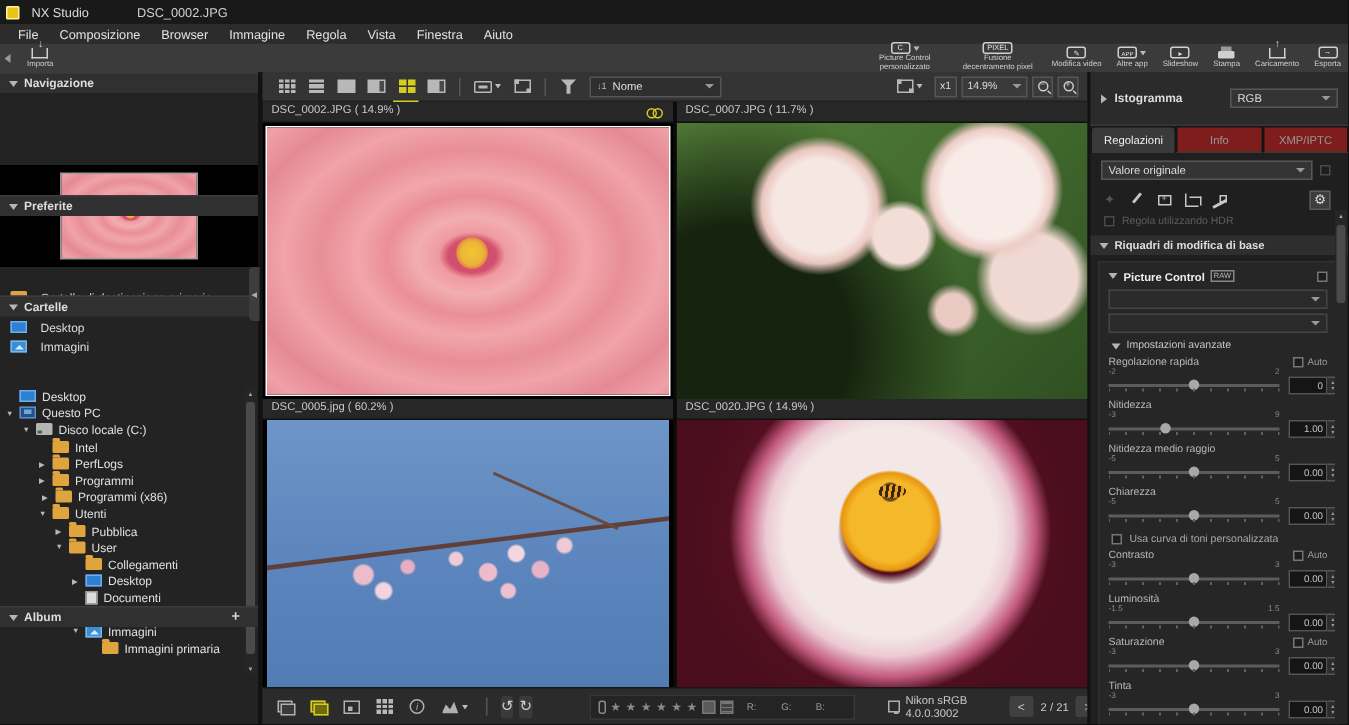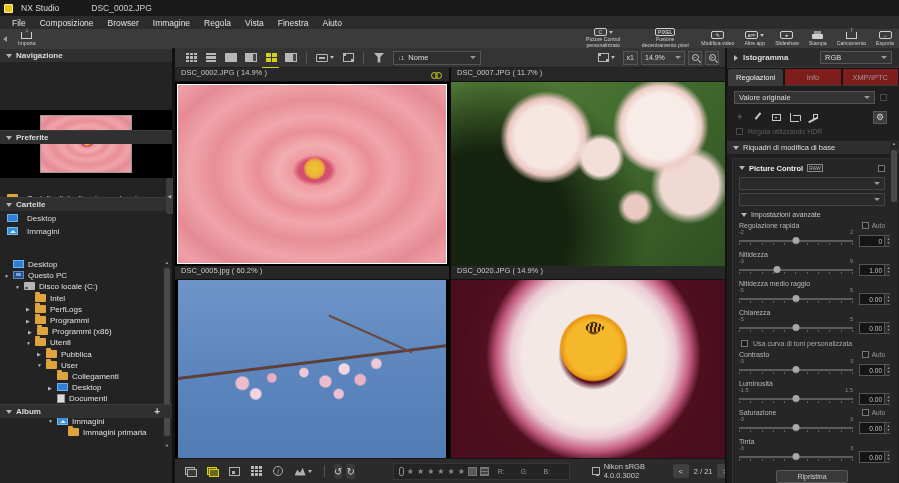--- a/index.html
+++ b/index.html
@@ -162,21 +162,21 @@
   .rgbl{color:#9a9a9a;font-size:6.5px;width:20px}
   #csgroup{margin-left:18px;display:flex;align-items:center;gap:4px}
   .monitor{width:10px;height:8px;border:1px solid #b0b0b0;position:relative}
   .monitor::after{content:"";position:absolute;left:3px;bottom:-2px;width:3px;height:2px;background:#b0b0b0}
   .cstext{color:#c9c9c9;font-size:7.5px}
   .navb{width:22px;height:14px;background:#404040;border-radius:2px;color:#ccc;font-size:8px;display:flex;align-items:center;justify-content:center}
   .postext{color:#ccc;font-size:7.5px;width:28px;text-align:center}
 
   
   #rpanel{left:725px;top:48px;width:174px;height:435px;background:#1f1f1f;border-left:2px solid #121212}
-  #histhead{height:20px;background:#2b2b2b;border-bottom:1px solid #383838;display:flex;align-items:center;padding:0 7px;gap:5px}
+  #histhead{height:36px;background:#2b2b2b;border-bottom:1px solid #383838;display:flex;align-items:center;padding:0 7px;gap:5px}
   #histhead .t{font-size:8px;font-weight:bold;color:#ddd}
   .dd{height:13px;background:#343434;border:1px solid #565656;display:flex;align-items:center;justify-content:space-between;padding:0 4px;font-size:7.5px;color:#ddd}
   .dd.dis{background:#2a2a2a;color:#888;border-color:#444}
   .chev{width:0;height:0;border-left:3px solid transparent;border-right:3px solid transparent;border-top:3.5px solid #999}
   #rtabs{display:flex;height:18px}
   .rtab{flex:1;display:flex;align-items:center;justify-content:center;font-size:7.5px;background:#7f1d1d;color:#999;border:1px solid #141414;border-bottom:1px solid #3a3a3a}
   .rtab.active{background:#3a3a3a;color:#f0f0f0;border-bottom:none;border-radius:3px 3px 0 0}
   #rcontent{position:relative;padding:5px 12px 0 7px}
   .cb{width:7px;height:7px;border:1px solid #777;background:#1d1d1d;flex:none}
   .cb.dis{border-color:#4a4a4a}
@@ -188,21 +188,21 @@
   .gearbox{margin-left:auto;width:14px;height:13px;background:#3d3d3d;border:1px solid #5a5a5a;display:flex;align-items:center;justify-content:center;color:#d8d8d8;font-size:9px}
   .brushic{width:10px;height:10px;position:relative}
   .brushic::before{content:"";position:absolute;left:4px;top:0;width:2px;height:8px;background:#c8c8c8;transform:rotate(40deg)}
   .tagic{width:9px;height:7px;border:1px solid #c8c8c8;position:relative;font-size:6px;color:#c8c8c8;line-height:5px;text-align:center}
   .cropic{width:9px;height:9px;border-left:1.5px solid #c8c8c8;border-bottom:1.5px solid #c8c8c8;position:relative}
   .cropic::after{content:"";position:absolute;right:-2px;top:2px;width:7px;height:5px;border-right:1.5px solid #c8c8c8;border-top:1.5px solid #c8c8c8}
   .pathic{width:10px;height:9px;position:relative}
   .pathic::before{content:"";position:absolute;left:0;top:6px;width:10px;height:1.5px;background:#c8c8c8;transform:rotate(-28deg)}
   .pathic::after{content:"";position:absolute;right:0;top:1px;width:3px;height:3px;border:1px solid #c8c8c8}
   #hdrrow{display:flex;align-items:center;gap:5px;color:#5d5d5d;font-size:7px;margin:3px 0 6px 2px}
-  .sectionhead{height:13px;background:#2e2e2e;display:flex;align-items:center;gap:4px;padding:0 6px;font-size:7.5px;font-weight:normal;color:#ddd;margin:0 -12px 0 -7px}
+  .sectionhead{height:13px;background:#2e2e2e;display:flex;align-items:center;gap:4px;padding:0 6px;font-size:7.5px;font-weight:bold;color:#ddd;margin:0 -12px 0 -7px}
   .panel{background:#262626;border:1px solid #313131;margin:4px -5px 0 -2px;padding:3px 6px 5px}
   .phead{display:flex;align-items:center;gap:4px;height:12px}
   .phead .t{font-size:7.5px;font-weight:bold;color:#eee}
   .badge{font-size:5px;border:1px solid #888;color:#bbb;padding:0 1px;line-height:6px}
   .phead .cb{margin-left:auto}
   .subhead{display:flex;align-items:center;gap:4px;font-size:7px;color:#c5c5c5;margin:5px 0 2px 2px}
   .sl{margin-top:3px}
   .sl-r1{display:flex;align-items:center;font-size:7px;color:#b9b9b9;height:8px}
   .sl-auto{margin-left:auto;display:flex;align-items:center;gap:3px;font-size:6.5px;color:#999}
   .sl-r2{display:flex;justify-content:space-between;width:114px;font-size:5.5px;color:#8a8a8a;height:6px}

